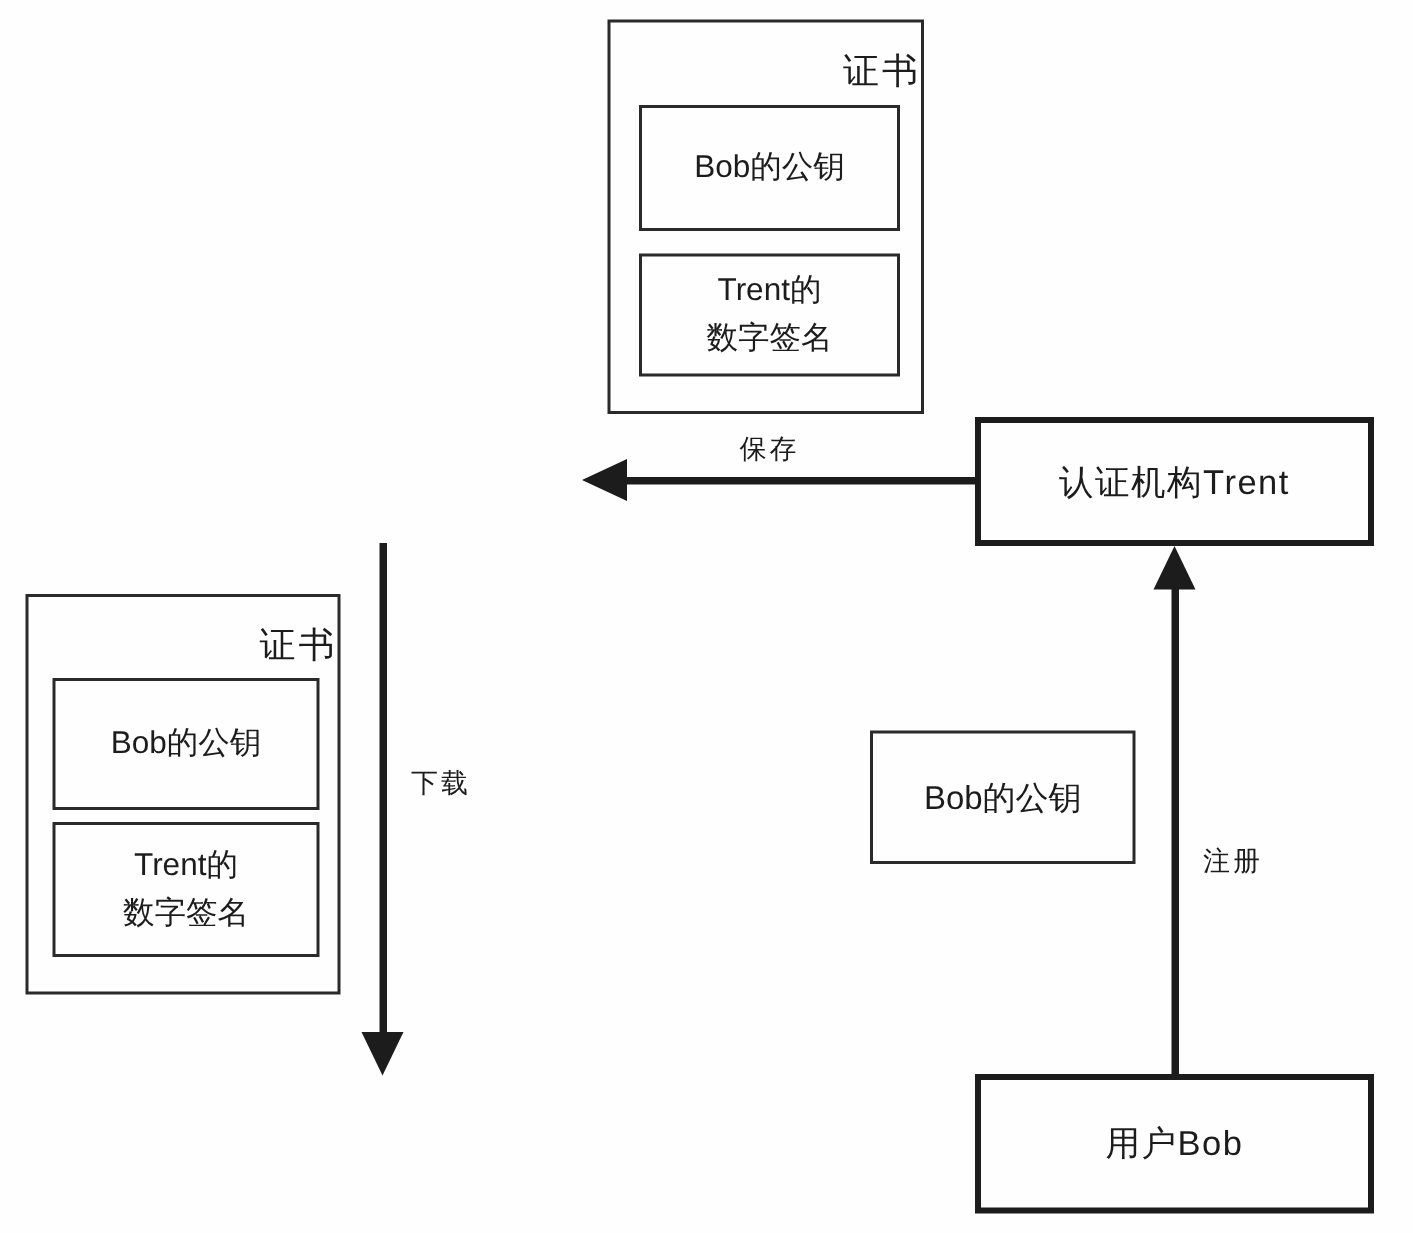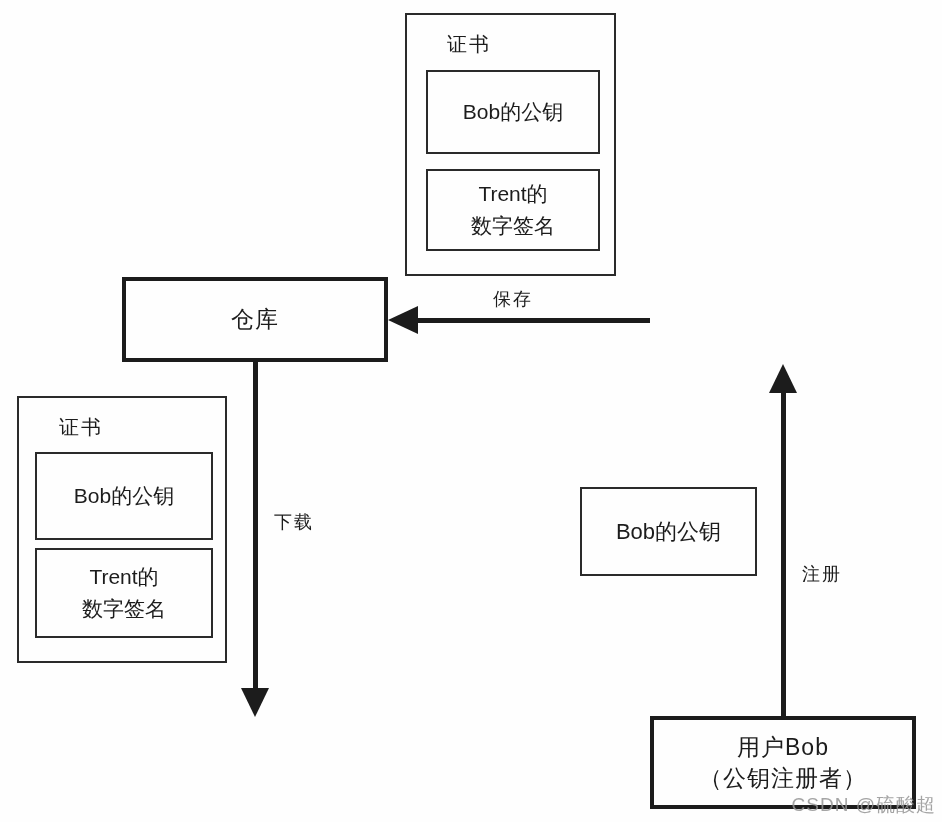--- a/index.html
+++ b/index.html
@@ -39,24 +39,23 @@
     position: absolute;
     box-sizing: border-box;
     border: 2px solid #2a2a2a;
     background: #fefefe;
   }
   .cert-title {
     position: absolute;
     top: 16px;
     left: 0;
     width: 100%;
-    text-align: left;
-    font-size: 20px;
+    text-align: right;
+    font-size: 24px;
     letter-spacing: 2px;
-    padding-left: 40px;
   }
   .cert-field {
     position: absolute;
     box-sizing: border-box;
     border: 2px solid #2a2a2a;
     background: #fefefe;
     display: flex;
     flex-direction: column;
     align-items: center;
     justify-content: center;
@@ -116,24 +115,24 @@
     <div class="cert-title">证书</div>
     <div class="cert-field" style="left:19px; top:55px; width:174px; height:84px;">
       <span>Bob的公钥</span>
     </div>
     <div class="cert-field" style="left:19px; top:154px; width:174px; height:82px;">
       <span>Trent的</span>
       <span>数字签名</span>
     </div>
   </div>
 
-  <div class="box box-thick" style="left:122px; top:277px; width:266px; height:85px;">
-    <span>仓库</span>
+
+  <div class="box box-thick" style="left:650px; top:278px; width:266px; height:86px;">
+    <span>认证机构Trent</span>
   </div>
-
 
   <div class="arrow-line" style="left:414px; top:318px; width:236px; height:5px;"></div>
   <div class="arrow-head left" style="left:388px; top:306px;"></div>
   <div class="arrow-label" style="left:513px; top:287px; transform:translateX(-50%);">保存</div>
 
   <div class="cert-outer" style="left:17px; top:396px; width:210px; height:267px;">
     <div class="cert-title">证书</div>
     <div class="cert-field" style="left:16px; top:54px; width:178px; height:88px;">
       <span>Bob的公钥</span>
     </div>
@@ -151,18 +150,16 @@
     <span>Bob的公钥</span>
   </div>
 
   <div class="arrow-line" style="left:781px; top:390px; width:5px; height:326px;"></div>
   <div class="arrow-head up" style="left:769px; top:364px;"></div>
   <div class="arrow-label" style="left:802px; top:562px;">注册</div>
 
 
   <div class="box box-thick" style="left:650px; top:716px; width:266px; height:93px;">
     <span class="two-line-label">用户Bob</span>
-    <span class="two-line-label">（公钥注册者）</span>
   </div>
 
-  <div class="watermark">CSDN @硫酸超</div>
 
 </div>
 
 </body></html>

